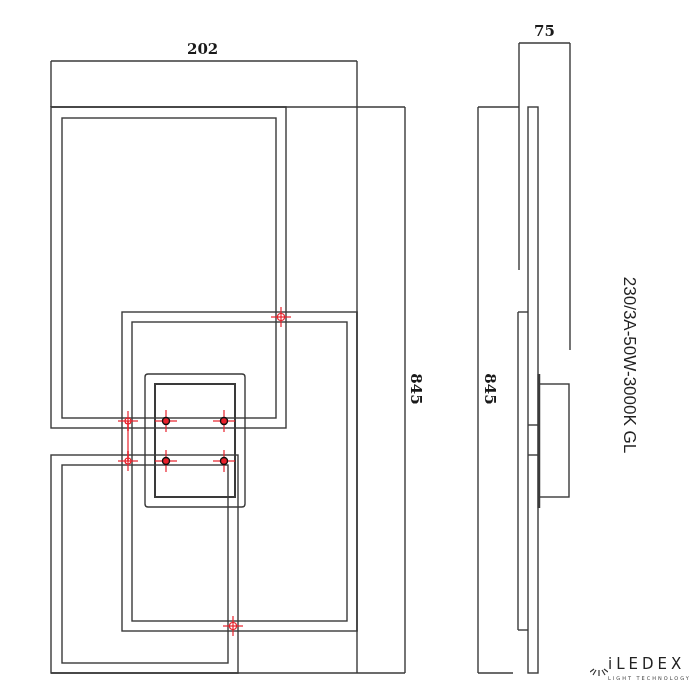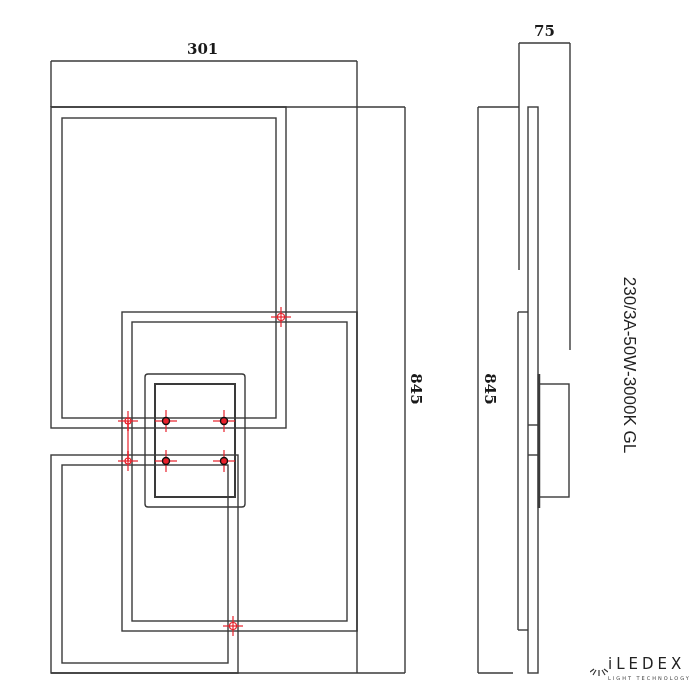--- a/index.html
+++ b/index.html
@@ -106,21 +106,21 @@
         <circle cx="166" cy="461" r="3.5" stroke="#111" fill="#e8202a" stroke-width="1.4"></circle>
       </g>
     <g>
         <line x1="213" y1="461" x2="235" y2="461"></line>
         <line x1="224" y1="450" x2="224" y2="472"></line>
         <circle cx="224" cy="461" r="3.5" stroke="#111" fill="#e8202a" stroke-width="1.4"></circle>
       </g>
   </g>
 </svg>
 
-<div class="dim-label" style="left:187px; top:40px;">301</div>
+<div class="dim-label" style="left:187px; top:40px;">202</div>
 <div class="dim-label rot" style="left:400px; top:380px;">845</div>
 <div class="dim-label rot" style="left:474px; top:380px;">845</div>
 <div class="dim-label" style="left:534px; top:22px;text-align:right;">75</div>
 
 <div class="spec-label" style="left:541px; top:355px;">230/3A-50W-3000K GL</div>
 
 <div class="brand">
   <svg width="18" height="14" style="position:absolute;left:0;top:9px;" viewBox="0 0 18 14">
     <g stroke="#333" stroke-width="1.2">
       <line x1="9" y1="6" x2="9" y2="12"></line>

